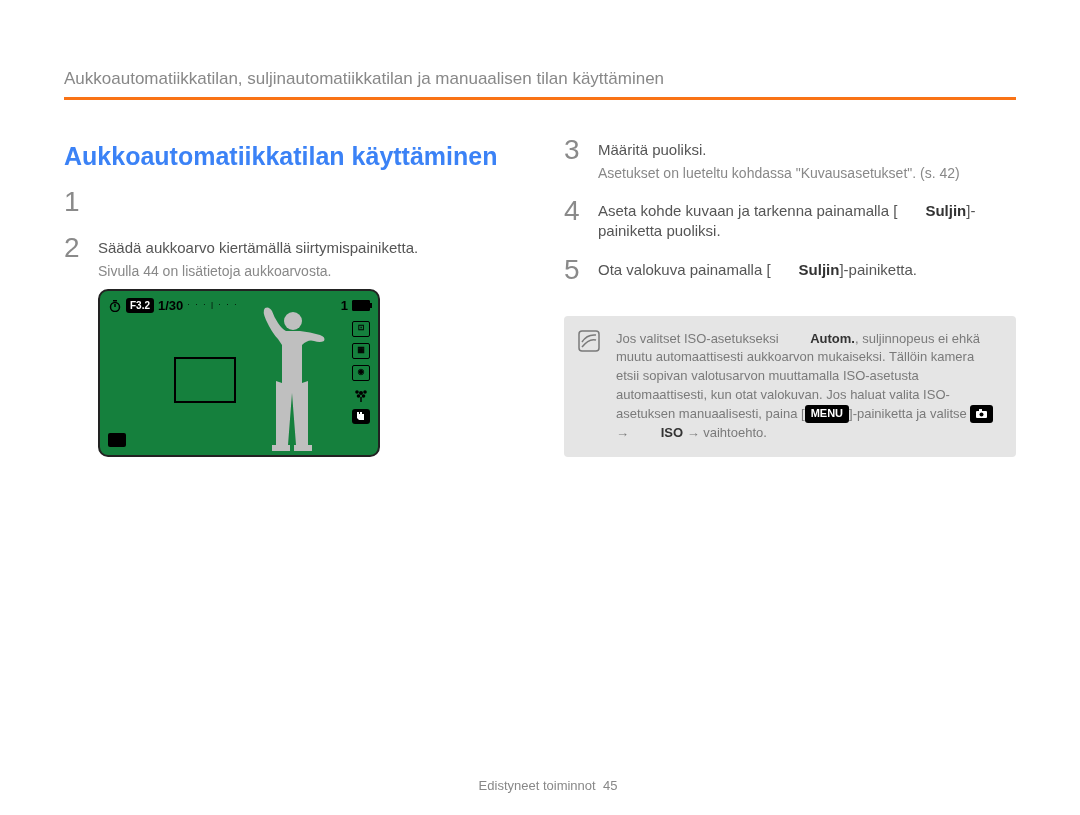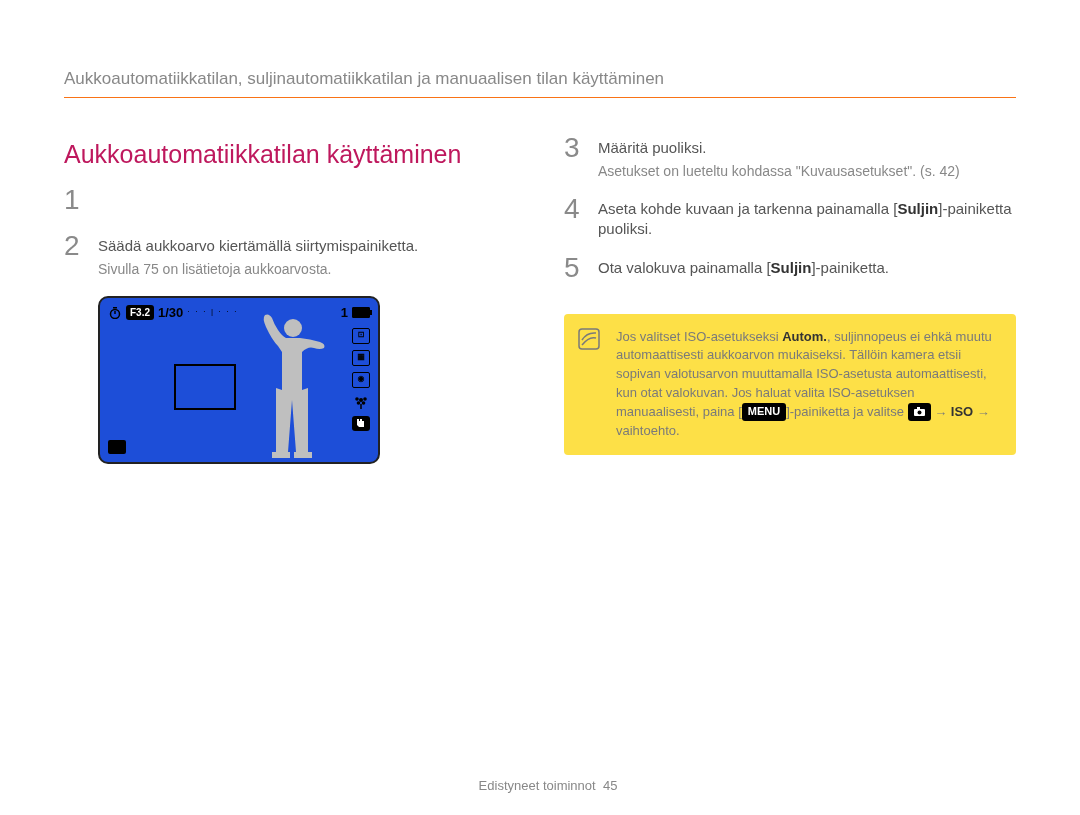--- a/index.html
+++ b/index.html
@@ -13,36 +13,36 @@
     font-size: 15px;
     line-height: 1.35;
   }
   .page {
     padding: 68px 64px 0 64px;
   }
   .running-title {
     font-size: 17px;
     color: #888;
     font-weight: 300;
-    border-bottom: 1px solid #f97316;
+    border-bottom: 3px solid #f97316;
     padding-bottom: 6px;
     margin-bottom: 40px;
   }
   .two-col {
     display: flex;
     gap: 48px;
   }
   .col {
     flex: 1 1 0;
     min-width: 0;
   }
   .section-heading {
-    color: #be185d;
+    color: #3b82f6;
     font-size: 25px;
-    font-weight: 400;
+    font-weight: 700;
     margin: 0 0 8px 0;
   }
   .intro {
     color: #6b6b6b;
     margin-bottom: 16px;
   }
   .step {
     display: flex;
     margin-top: 18px;
     align-items: flex-start;
@@ -69,21 +69,21 @@
     font-size: 14px;
     margin-top: 4px;
   }
   .dial-icon {
     display: inline-block;
     width: 15px;
     height: 14px;
     vertical-align: -2px;
   }
   .note-box {
-    background: #fde047;
+    background: #e5e5e5;
     border-radius: 4px;
     padding: 14px 16px 14px 52px;
     color: #7a7a7a;
     font-size: 13px;
     line-height: 1.45;
     position: relative;
     margin-top: 28px;
   }
   .note-box .note-icon {
     position: absolute;
@@ -107,27 +107,27 @@
     left: 0;
     right: 0;
     bottom: 20px;
     text-align: center;
     color: #888;
     font-size: 13px;
     padding-left: 16px;
   }
   
   .lcd {
-    margin-top: 17px;
+    margin-top: 8px;
     width: 278px;
     height: 164px;
     border: 2px solid #222;
     border-radius: 10px;
     position: relative;
-    background: #1d4ed8;
+    background: #15803d;
     overflow: hidden;
   }
   .lcd .top-row {
     position: absolute;
     top: 6px;
     left: 8px;
     right: 8px;
     display: flex;
     justify-content: space-between;
     align-items: center;
@@ -230,21 +230,21 @@
     border: 2px solid #000;
     background: transparent;
   }
   .lcd .person {
     position: absolute;
     left: 148px;
     top: 14px;
     width: 80px;
     height: 148px;
   }
-  b { color: #333; font-weight: bold; }
+  b { color: #333; font-weight: bold; padding-left: 28px; }
 </style>
 </head>
 <body>
 
 <div class="page">
 
   <div class="running-title">Aukkoautomatiikkatilan, suljinautomatiikkatilan ja manuaalisen tilan käyttäminen</div>
 
   <div class="two-col">
 
@@ -254,21 +254,21 @@
 
 
       <div class="step">
         <div class="step-num">1</div>
       </div>
 
       <div class="step">
         <div class="step-num">2</div>
         <div class="step-body">
           <span>Säädä aukkoarvo kiertämällä siirtymispainiketta.</span>
-          <div class="step-sub">Sivulla 75 on lisätietoja aukkoarvosta.</div>
+          <div class="step-sub">Sivulla 44 on lisätietoja aukkoarvosta.</div>
 
           
           <div class="lcd">
             <div class="top-row">
               <div class="top-left">
                 <svg width="14" height="12" viewBox="0 0 14 12">
                   <circle cx="7" cy="7" r="4.5" fill="none" stroke="#000" stroke-width="1.5"></circle>
                   <line x1="7" y1="7" x2="7" y2="4" stroke="#000" stroke-width="1.5"></line>
                   <rect x="5" y="0" width="4" height="1.5" fill="#000"></rect>
                 </svg>

